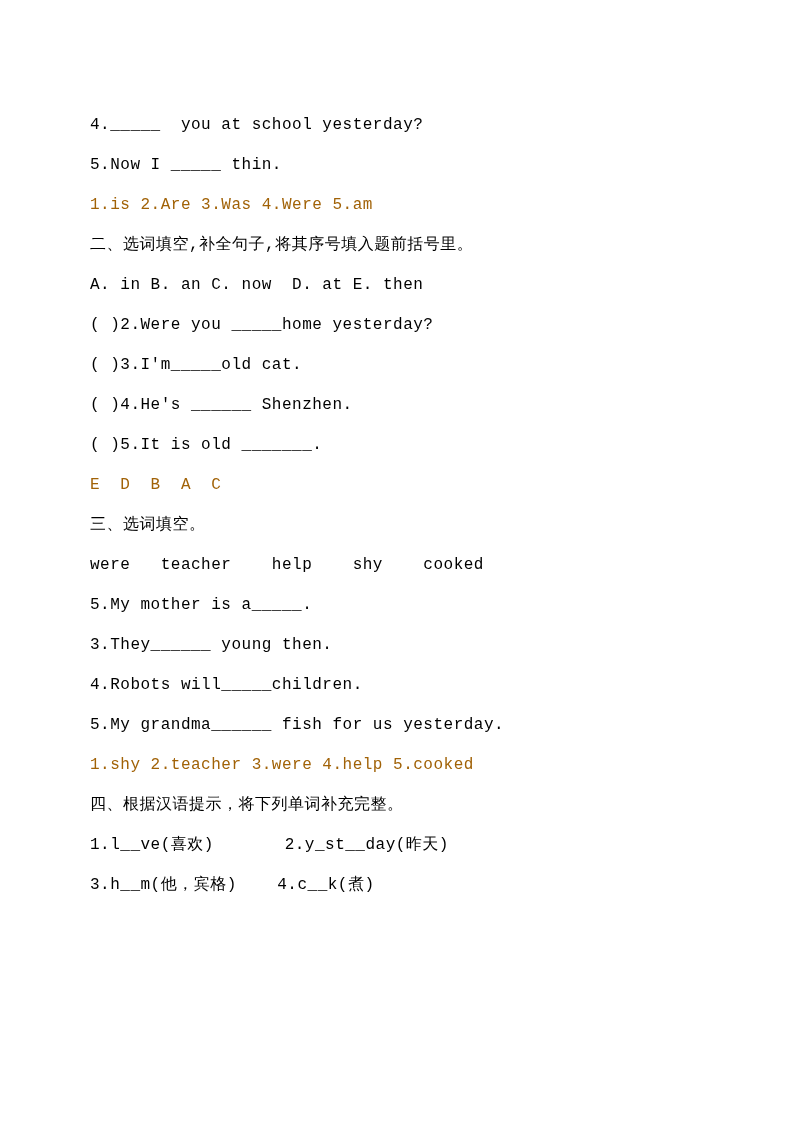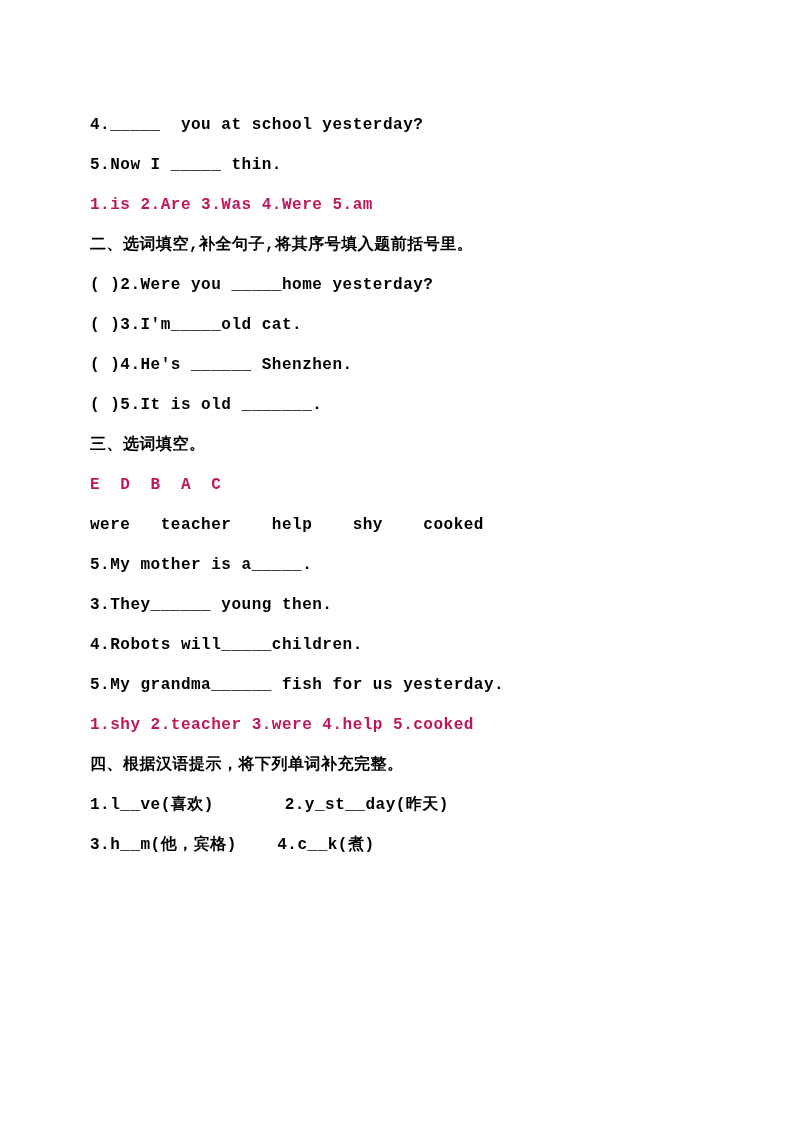--- a/index.html
+++ b/index.html
@@ -8,44 +8,44 @@
     background: #ffffff;
     font-family: "SimSun", "宋体", "Courier New", monospace;
     width: 794px;
     height: 1123px;
   }
   .page {
     padding: 105px 90px 80px 90px;
     font-size: 16px;
     line-height: 2.5;
     color: #000000;
-    font-weight: bold;
   }
   .line {
     white-space: pre;
     letter-spacing: 0.5px;
   }
   .red {
-    color: #be185d;
+    color: #a16207;
   }
 </style>
 </head>
 <body>
 
 <div class="page">
   <div class="line">4._____  you at school yesterday?</div>
   <div class="line">5.Now I _____ thin.</div>
   <div class="line red">1.is 2.Are 3.Was 4.Were 5.am</div>
   <div class="line">二、选词填空,补全句子,将其序号填入题前括号里。</div>
+  <div class="line">A. in B. an C. now  D. at E. then</div>
   <div class="line">( )2.Were you _____home yesterday?</div>
   <div class="line">( )3.I'm_____old cat.</div>
   <div class="line">( )4.He's ______ Shenzhen.</div>
   <div class="line">( )5.It is old _______.</div>
+  <div class="line red">E  D  B  A  C</div>
   <div class="line">三、选词填空。</div>
-  <div class="line red">E  D  B  A  C</div>
   <div class="line">were   teacher    help    shy    cooked</div>
   <div class="line">5.My mother is a_____.</div>
   <div class="line">3.They______ young then.</div>
   <div class="line">4.Robots will_____children.</div>
   <div class="line">5.My grandma______ fish for us yesterday.</div>
   <div class="line red">1.shy 2.teacher 3.were 4.help 5.cooked</div>
   <div class="line">四、根据汉语提示，将下列单词补充完整。</div>
   <div class="line">1.l__ve(喜欢)       2.y_st__day(昨天)</div>
   <div class="line">3.h__m(他，宾格)    4.c__k(煮)</div>
 </div>

